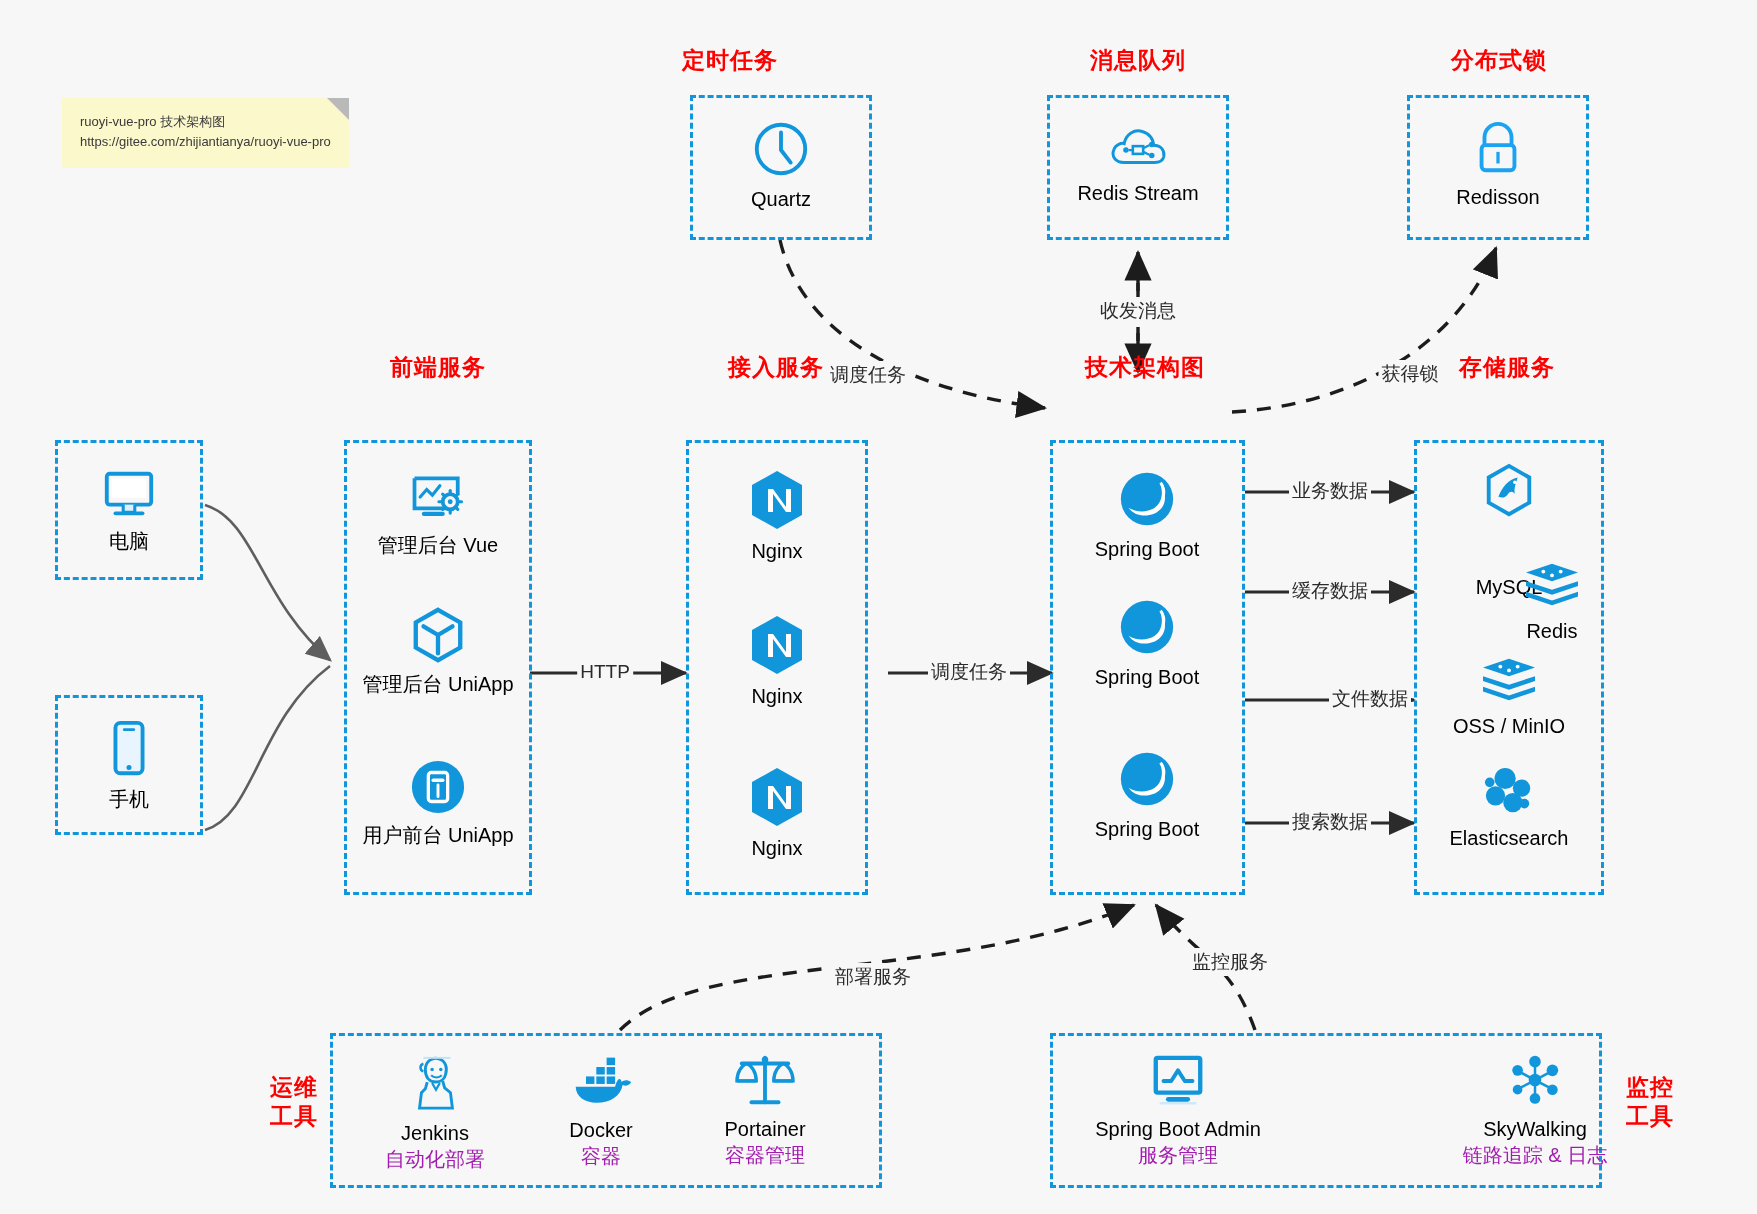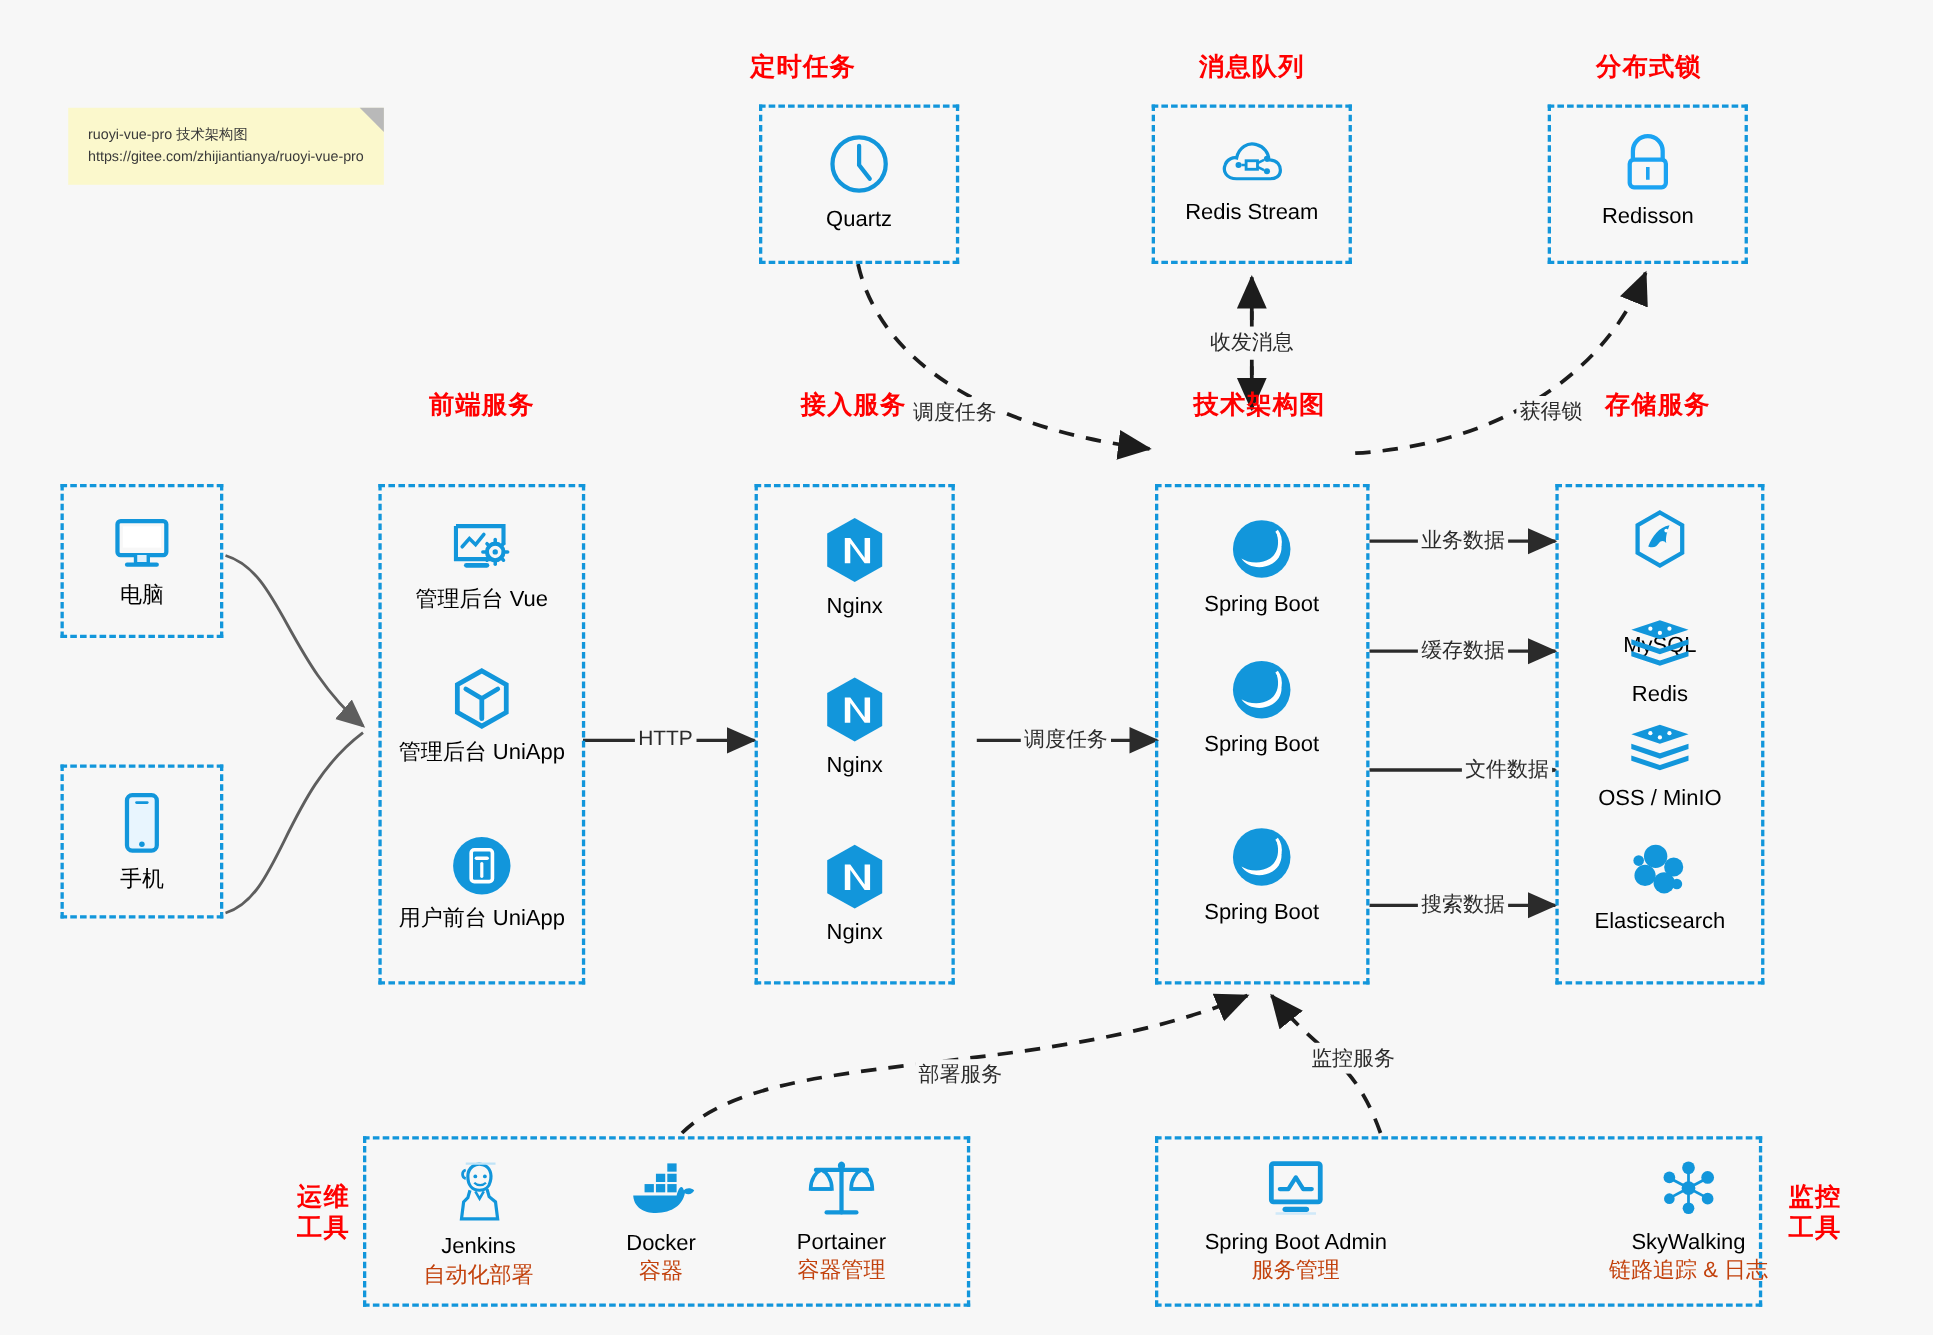--- a/index.html
+++ b/index.html
@@ -60,21 +60,21 @@
   }
   .node .cap{
     font-size:20px;
     color:#000000;
     margin-top:7px;
     white-space:nowrap;
     line-height:1.25;
   }
   .node .cap2{
     font-size:20px;
-    color:#c2410c;
+    color:#a21caf;
     white-space:nowrap;
     line-height:1.3;
   }
   .ico{display:block;}
 
   
   .elabel{
     position:absolute;
     font-size:19px;
     color:#2b2b2b;
@@ -290,21 +290,21 @@
 
   <div class="node" style="left:1439px;top:462px;width:140px;gap:48px;">
     <svg class="ico" width="56" height="58" viewBox="0 0 58 60">
       <path d="M29 4 L50 16 L50 42 L29 54 L8 42 L8 16 Z" fill="none" stroke="#1296db" stroke-width="4"></path>
       <path d="M18 36 C22 26 28 18 38 16 C36 22 34 27 35 33 C33 30 30 30 28 33 C26 36 23 38 18 36 Z" fill="#1296db"></path>
       <circle cx="35" cy="21" r="1.8" fill="#ffffff"></circle>
     </svg>
     <div class="cap">MySQL</div>
   </div>
 
-  <div class="node" style="left:1439px;top:560px;width:140px;justify-content:center;">
+  <div class="node" style="left:1482px;top:560px;width:140px;justify-content:center;">
     <svg class="ico" width="60" height="52" viewBox="0 0 62 54">
       <path d="M31 4 L58 13 L31 22 L4 13 Z" fill="#1296db"></path>
       <path d="M4 22 L31 31 L58 22 L58 27 L31 36 L4 27 Z" fill="#1296db"></path>
       <path d="M4 33 L31 42 L58 33 L58 38 L31 47 L4 38 Z" fill="#1296db"></path>
       <circle cx="22" cy="12" r="2" fill="#ffffff"></circle>
       <circle cx="40" cy="12" r="2" fill="#ffffff"></circle>
       <circle cx="31" cy="16" r="2" fill="#ffffff"></circle>
     </svg>
     <div class="cap">Redis</div>
   </div>

